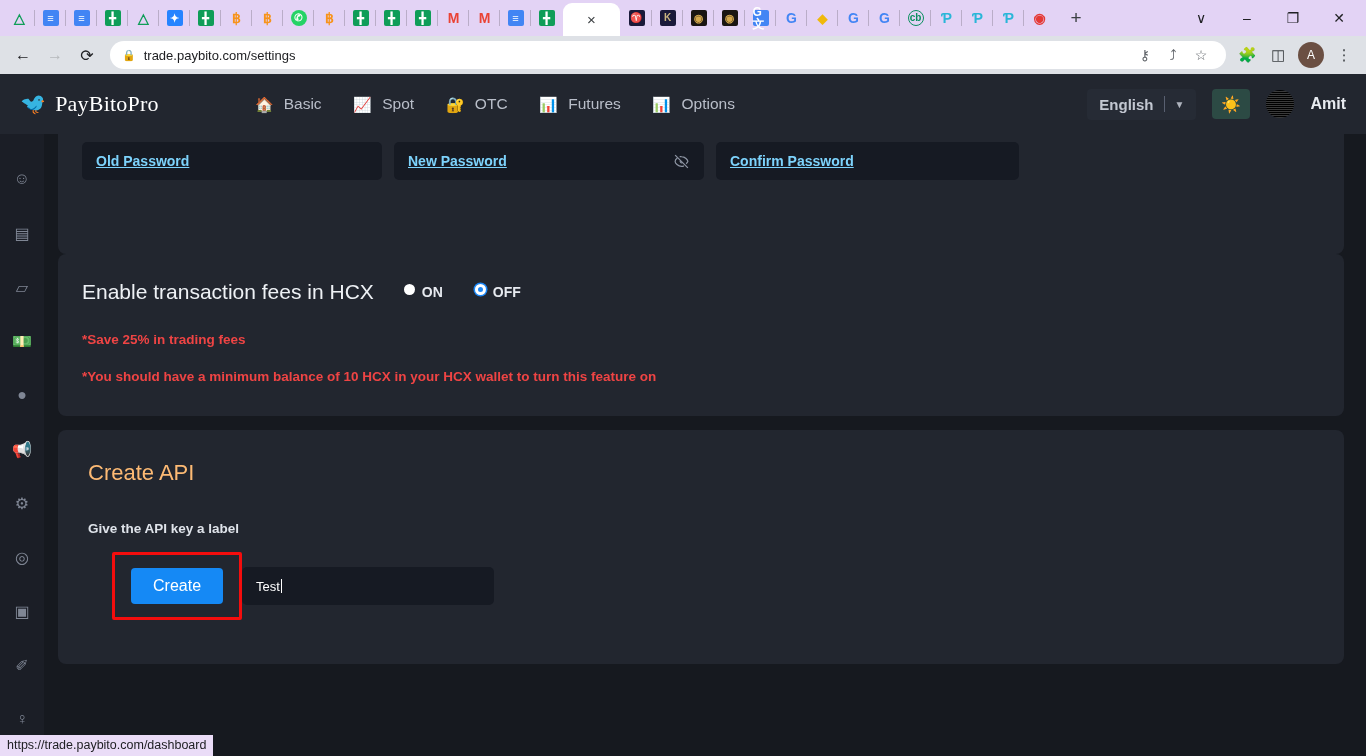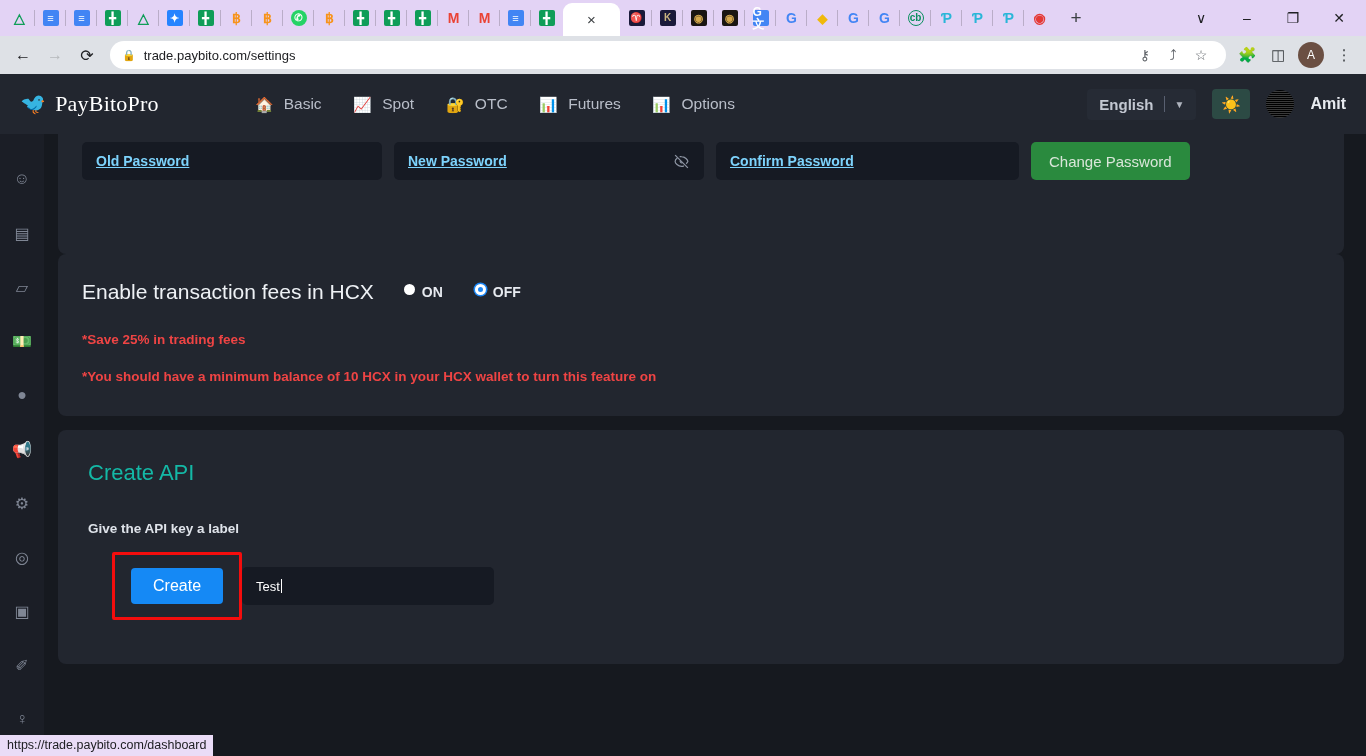--- a/index.html
+++ b/index.html
@@ -246,21 +246,21 @@
     box-shadow: inset 0 0 0 3px #ffffff, 0 0 0 1.5px #1b86f5;
   }
   .radio-lbl { color: #e7eaf0; font-size: 14px; font-weight: bold; }
   .hcx-note {
     color: #ef4444; font-size: 13.5px; font-weight: bold;
     margin-top: 28px;
   }
   .hcx-note.second { margin-top: 22px; }
 
   #panel-api { padding: 30px 24px 44px 30px; }
-  #api-title { color: #14b8a6; font-size: 22px; }
+  #api-title { color: #fdba74; font-size: 22px; }
   #api-sublabel { color: #dfe3ea; font-size: 13.5px; font-weight: bold; margin-top: 35px; }
   #api-row { display:flex; align-items:center; gap: 0; margin-top: 16px; }
   #api-input {
     width: 252px; height: 38px;
     background: #161a23;
     border-radius: 5px;
     display:flex; align-items:center;
     padding: 0 14px;
     color: #ffffff; font-size: 13px;
     position: relative;
@@ -527,21 +527,20 @@
             <div class="field f1">Old Password</div>
             <div class="field f2">
               <span>New Password</span>
               <svg width="17" height="17" viewBox="0 0 24 24" fill="none" stroke="#8d95a3" stroke-width="1.7">
                 <path d="M3 3l18 18"></path>
                 <path d="M10.6 10.6a2 2 0 002.8 2.8"></path>
                 <path d="M9.4 5.2A9.3 9.3 0 0112 5c5 0 9 5 9 7a11 11 0 01-2.4 3.1M6.2 6.9C3.9 8.4 3 11 3 12c0 2 4 7 9 7 1.3 0 2.4-.3 3.4-.8"></path>
               </svg>
             </div>
             <div class="field f3">Confirm Password</div>
-            <div id="btn-change-password">Change Password</div>
           </div>
         </div>
       </div>
 
       <div class="panel" id="panel-hcx">
         <div id="hcx-head">
           <span id="hcx-title">Enable transaction fees in HCX</span>
           <div class="radio-group" id="hcx-radios">
               <div class="radio-opt">
                 <span class="radio-dot"></span>

